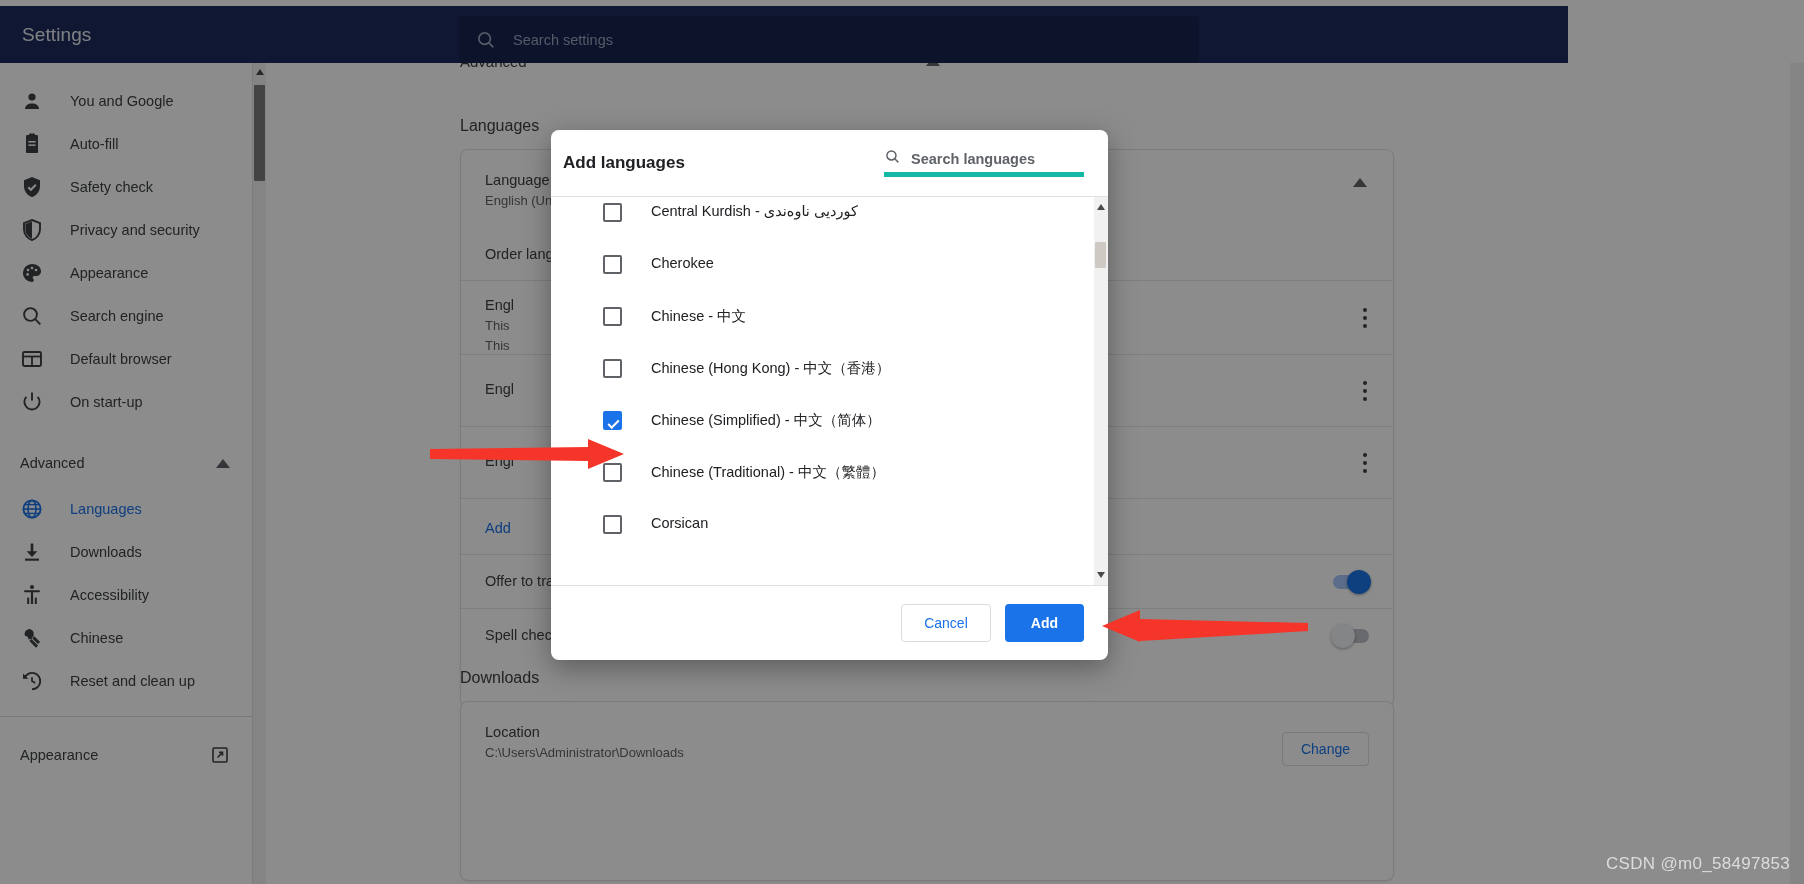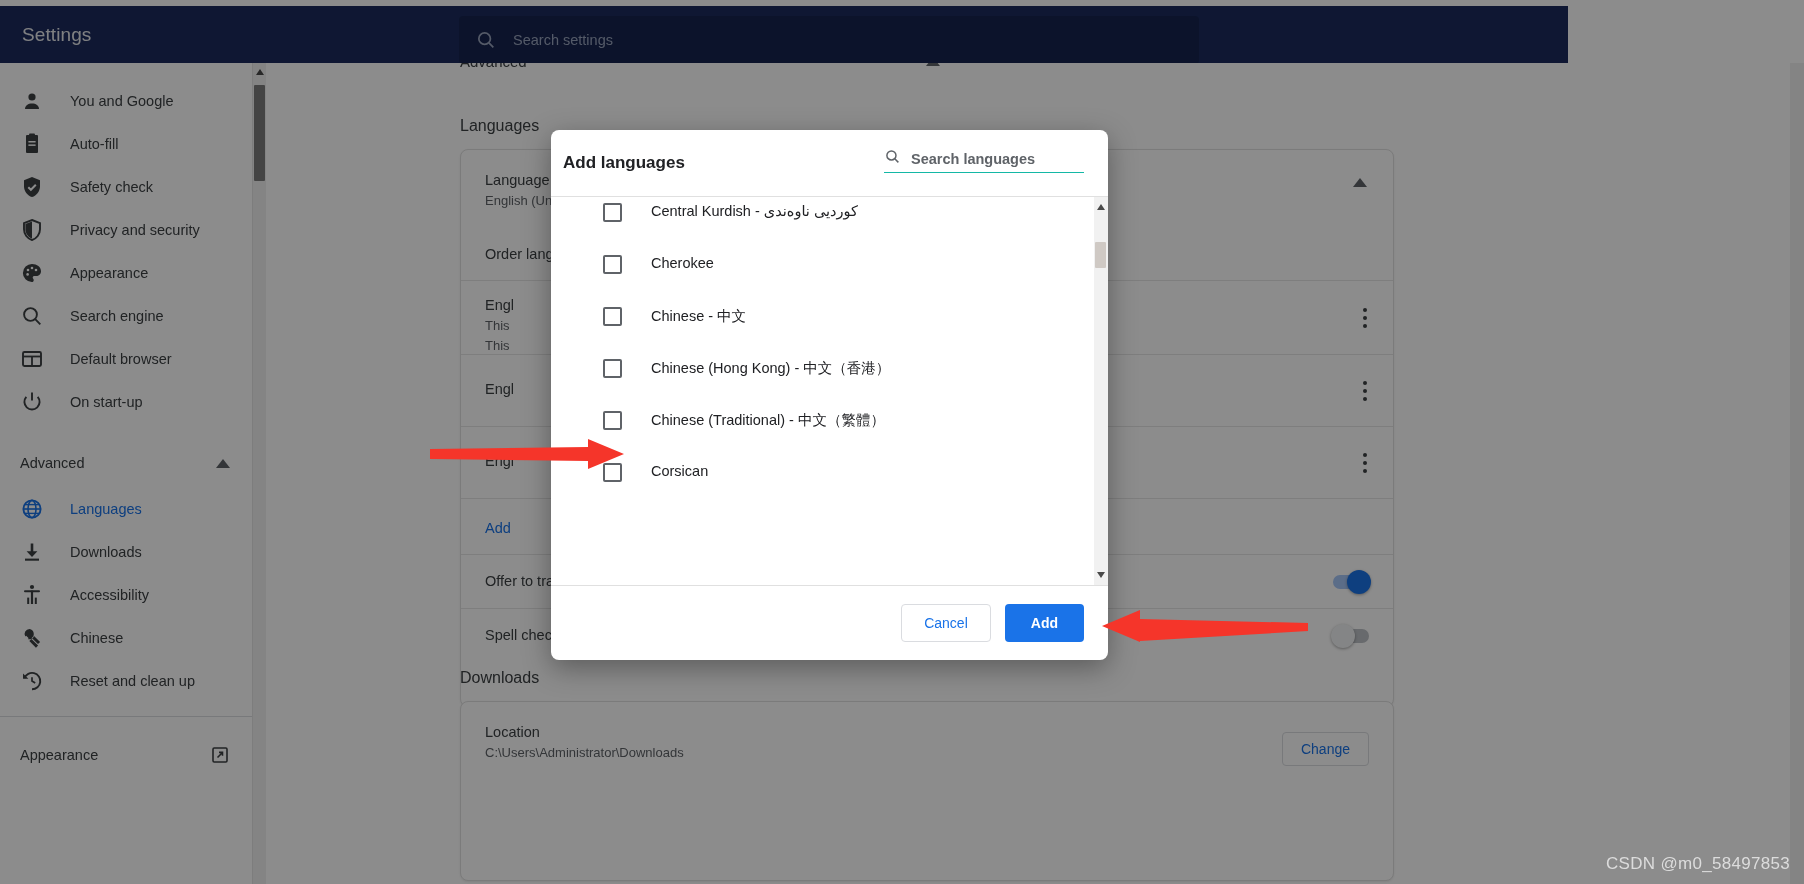--- a/index.html
+++ b/index.html
@@ -145,21 +145,21 @@
     display:flex; flex-direction:column; overflow:hidden;
   }
   .dlg-head{
     height:66px; flex:0 0 66px; display:flex; align-items:center;
     padding:0 12px; position:relative;font-weight:bold;
   }
   .dlg-title{ font-size:17px; color:#202124; }
   .dlg-search{
     position:absolute; left:333px; top:18px; width:200px;
     display:flex; align-items:flex-end; padding-bottom:5px;
-    border-bottom:1px solid #14b8a6;
+    border-bottom:5px solid #14b8a6;
   }
   .dlg-search .mag2{ width:17px;height:17px; flex:0 0 17px; margin-bottom:2px;}
   .dlg-search .ph2{ font-size:14.5px; color:#5f6368; margin-left:10px; }
 
   .dlg-body{
     flex:1 1 auto; border-top:1px solid #e0e0e0; border-bottom:1px solid #e0e0e0;
     position:relative; overflow:hidden; background:#fff;
   }
   .lang-list{ position:absolute; left:0; top:0; right:14px; bottom:0; padding-top:6px;}
   .lang-row{
@@ -493,20 +493,24 @@
         </div>
         <div class="lang-row">
           <div class="cb"></div>
           <div class="lang-name">Chinese - 中文</div>
         </div>
         <div class="lang-row">
           <div class="cb"></div>
           <div class="lang-name">Chinese (Hong Kong) - 中文（香港）</div>
         </div>
         <div class="lang-row">
+          <div class="cb checked"></div>
+          <div class="lang-name">Chinese (Simplified) - 中文（简体）</div>
+        </div>
+        <div class="lang-row">
           <div class="cb"></div>
           <div class="lang-name">Chinese (Traditional) - 中文（繁體）</div>
         </div>
         <div class="lang-row">
           <div class="cb"></div>
           <div class="lang-name">Corsican</div>
         </div>
       </div>
 
       <div class="dlg-scroll">

